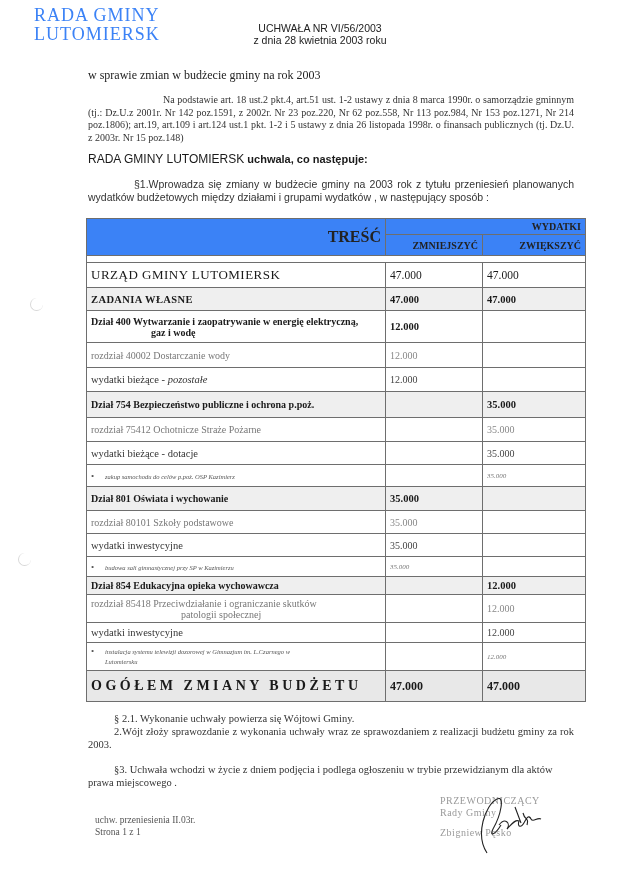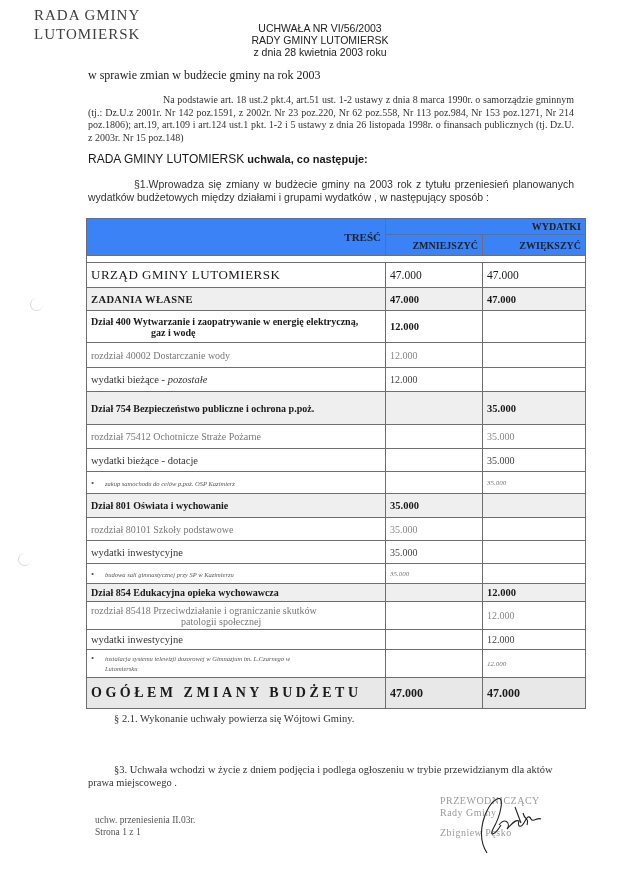--- a/index.html
+++ b/index.html
@@ -1,18 +1,18 @@
 <!DOCTYPE html>
 <html><head>
 <meta charset="utf-8">
 <style>
   html, body { margin: 0; padding: 0; background: #ffffff; }
   body { width: 638px; height: 876px; position: relative; overflow: hidden; color: #1a1a1a; font-family: "Liberation Serif", serif; }
   .abs { position: absolute; }
-  .stamp { left: 34px; top: 6px; font-family: "Liberation Serif", serif; font-size: 15px; letter-spacing: 1px; color: #404040; line-height: 19px; }
+  .stamp { left: 34px; top: 6px; font-family: "Liberation Serif", serif; font-size: 18px; letter-spacing: 1px; color: #3b82f6; line-height: 19px; }
   .header-block { left: 200px; top: 22px; width: 240px; text-align: center; font-family: "Liberation Sans", sans-serif; font-size: 10.5px; line-height: 12px; color: #222; }
   .subject { left: 88px; top: 68px; font-size: 12px; color: #222; }
   .legal { left: 88px; top: 94px; width: 486px; font-size: 10px; line-height: 12.5px; text-align: justify; color: #333; text-indent: 75px; }
   .resolves { left: 88px; top: 152px; font-family: "Liberation Sans", sans-serif; font-size: 12px; color: #1a1a1a; }
   .resolves b { font-size: 11px; }
   .para1 { left: 88px; top: 178px; width: 486px; font-family: "Liberation Sans", sans-serif; font-size: 10.5px; line-height: 12.5px; text-align: justify; text-indent: 46px; color: #333; }
 
   .tbl { left: 86px; top: 218px; width: 499px; border-collapse: collapse; }
   table.budget { border-collapse: collapse; width: 499px; table-layout: fixed; }
   table.budget td, table.budget th { border: 1px solid #6e6e6e; padding: 0 4px; vertical-align: middle; font-family: "Liberation Serif", serif; }
@@ -52,21 +52,20 @@
 </head>
 <body>
 
 <div class="abs stamp">
   <div>RADA GMINY</div>
   <div>LUTOMIERSK</div>
 </div>
 
 <div class="abs header-block">
   <div>UCHWAŁA  NR VI/56/2003</div>
-  <div>RADY  GMINY  LUTOMIERSK</div>
   <div>z dnia  28 kwietnia  2003 roku</div>
 </div>
 
 <div class="abs subject">w sprawie  zmian w  budżecie gminy na rok 2003</div>
 
 <div class="abs legal">Na podstawie art. 18 ust.2 pkt.4, art.51 ust. 1-2 ustawy z dnia 8 marca 1990r. o samorządzie gminnym (tj.: Dz.U.z 2001r. Nr 142 poz.1591, z 2002r. Nr 23 poz.220, Nr 62 poz.558, Nr 113 poz.984, Nr 153 poz.1271, Nr 214 poz.1806); art.19, art.109 i art.124 ust.1 pkt. 1-2 i  5 ustawy z dnia 26 listopada 1998r. o finansach publicznych (tj. Dz.U. z 2003r. Nr 15 poz.148)</div>
 
 <div class="abs resolves">
   <span>RADA   GMINY   LUTOMIERSK</span><b> uchwala, co następuje:</b>
 </div>
@@ -75,21 +74,21 @@
 
 <div class="abs tbl">
   <table class="budget">
     <colgroup>
         <col style="width:299px">
         <col style="width:97px">
         <col style="width:103px">
       </colgroup>
     <tbody>
         <tr>
-      <td class="hdr-cell" rowspan="2" style="font-size:11px;height:36px;margin-top:28px;">TREŚĆ</td>
+      <td class="hdr-cell" rowspan="2" style="font-size:16px;height:36px;margin-top:28px;">TREŚĆ</td>
       <td class="hdr-cell" colspan="2" style="height:14px;border-bottom:none;">WYDATKI</td>
     </tr>
     <tr>
       <td class="hdr-cell" style="height:18px;">ZMNIEJSZYĆ</td>
       <td class="hdr-cell" style="height:18px;">ZWIĘKSZYĆ</td>
     </tr>
     <tr class="spacer">
           <td colspan="3"></td>
         </tr>
 
@@ -114,21 +113,21 @@
     <tr class="rozdz" style="height:25px;">
       <td class="lbl">rozdział 40002 Dostarczanie wody</td>
       <td class="num">12.000</td>
       <td class="num"></td>
     </tr>
     <tr class="wyd" style="height:24px;margin-left:20px;">
       <td class="lbl"><span>wydatki bieżące - </span><i>pozostałe</i></td>
       <td class="num">12.000</td>
       <td class="num"></td>
     </tr>
-    <tr class="dzial shaded" style="height:33px;">
+    <tr class="dzial shaded" style="height:26px;">
       <td class="lbl">Dział 754 Bezpieczeństwo publiczne i ochrona p.poż.</td>
       <td class="num"></td>
       <td class="num bold">35.000</td>
     </tr>
     <tr class="rozdz" style="height:24px;">
       <td class="lbl">rozdział 75412 Ochotnicze Straże Pożarne</td>
       <td class="num"></td>
       <td class="num">35.000</td>
     </tr>
     <tr class="wyd" style="height:23px;">
@@ -188,20 +187,21 @@
       <td class="lbl">OGÓŁEM  ZMIANY  BUDŻETU</td>
       <td class="num">47.000</td>
       <td class="num">47.000</td>
     </tr>
   </tbody>
     </table>
 </div>
 
 <div class="abs p2">
   <span class="ind">§ 2.1. Wykonanie uchwały powierza się Wójtowi Gminy.</span>
+  <span class="ind">2.Wójt złoży sprawozdanie z wykonania uchwały wraz ze sprawozdaniem z realizacji budżetu gminy za rok 2003.</span>
 </div>
 
 <div class="abs p3">
   <span class="ind">§3. Uchwała wchodzi w życie z dniem podjęcia i podlega ogłoszeniu w trybie przewidzianym dla aktów prawa miejscowego .</span>
 </div>
 
 <div class="abs foot">
   <div>uchw. przeniesienia II.03r.</div>
   <div>Strona 1 z 1</div>
 </div>

